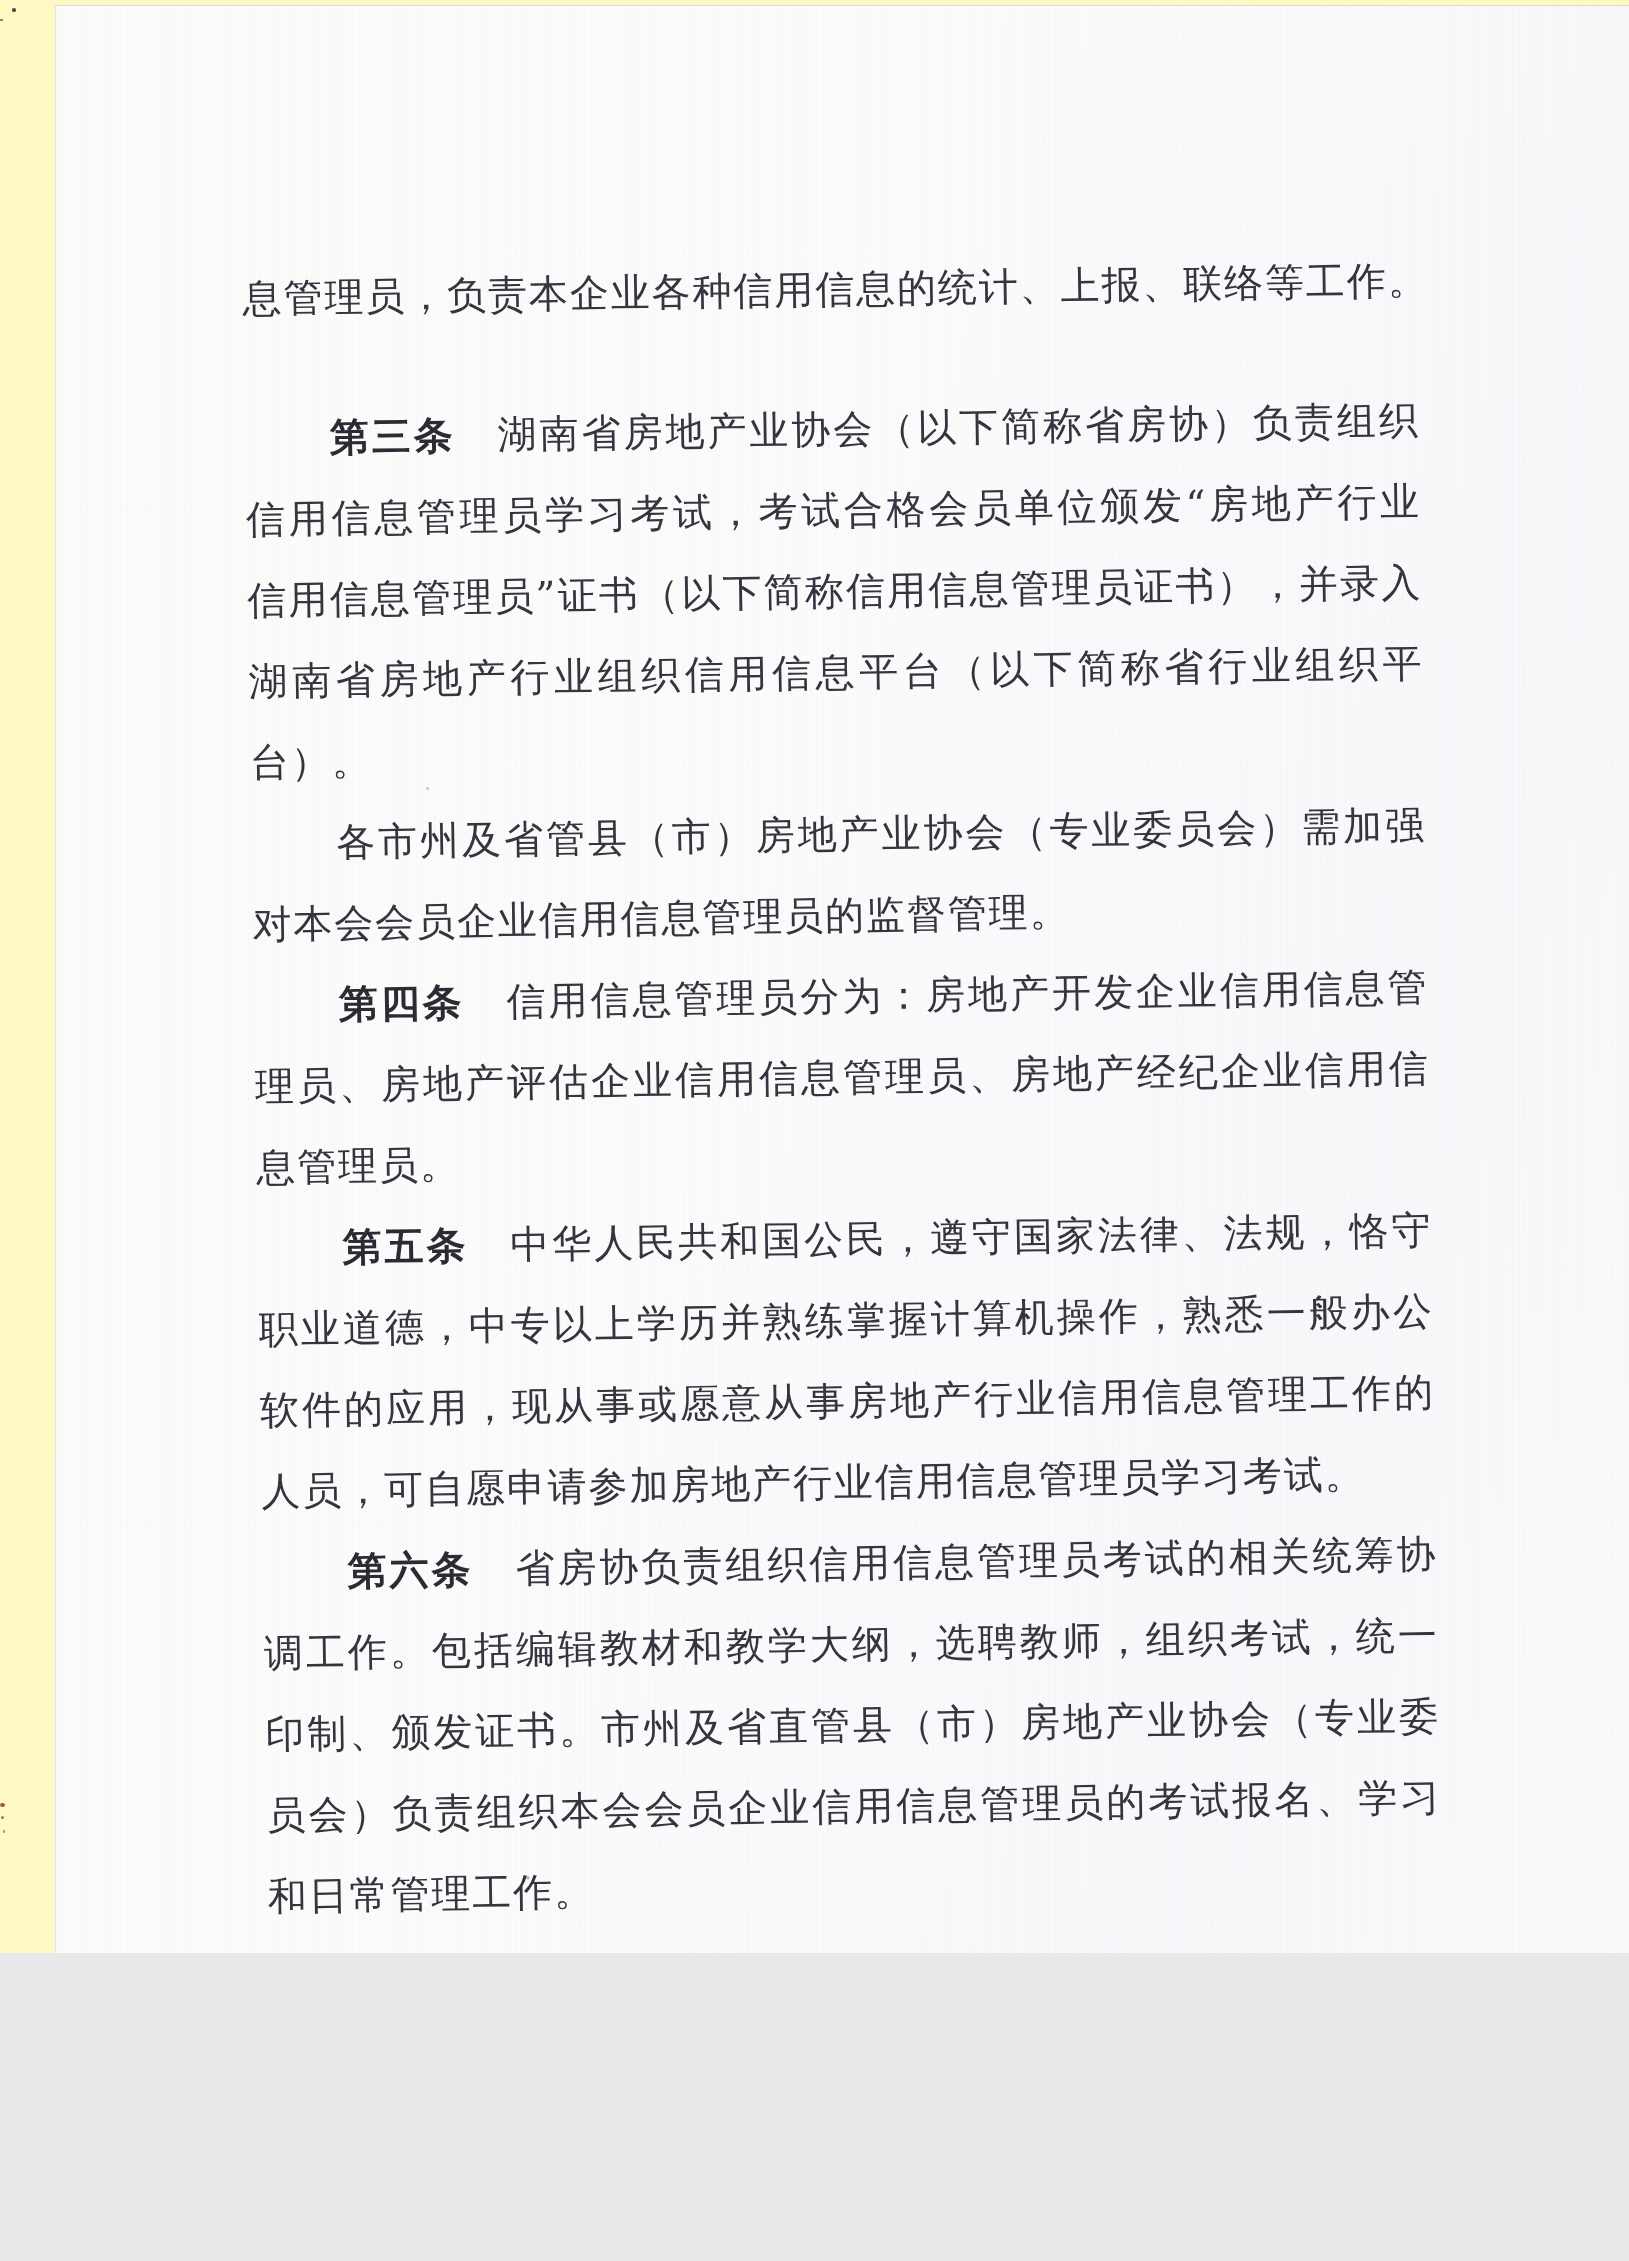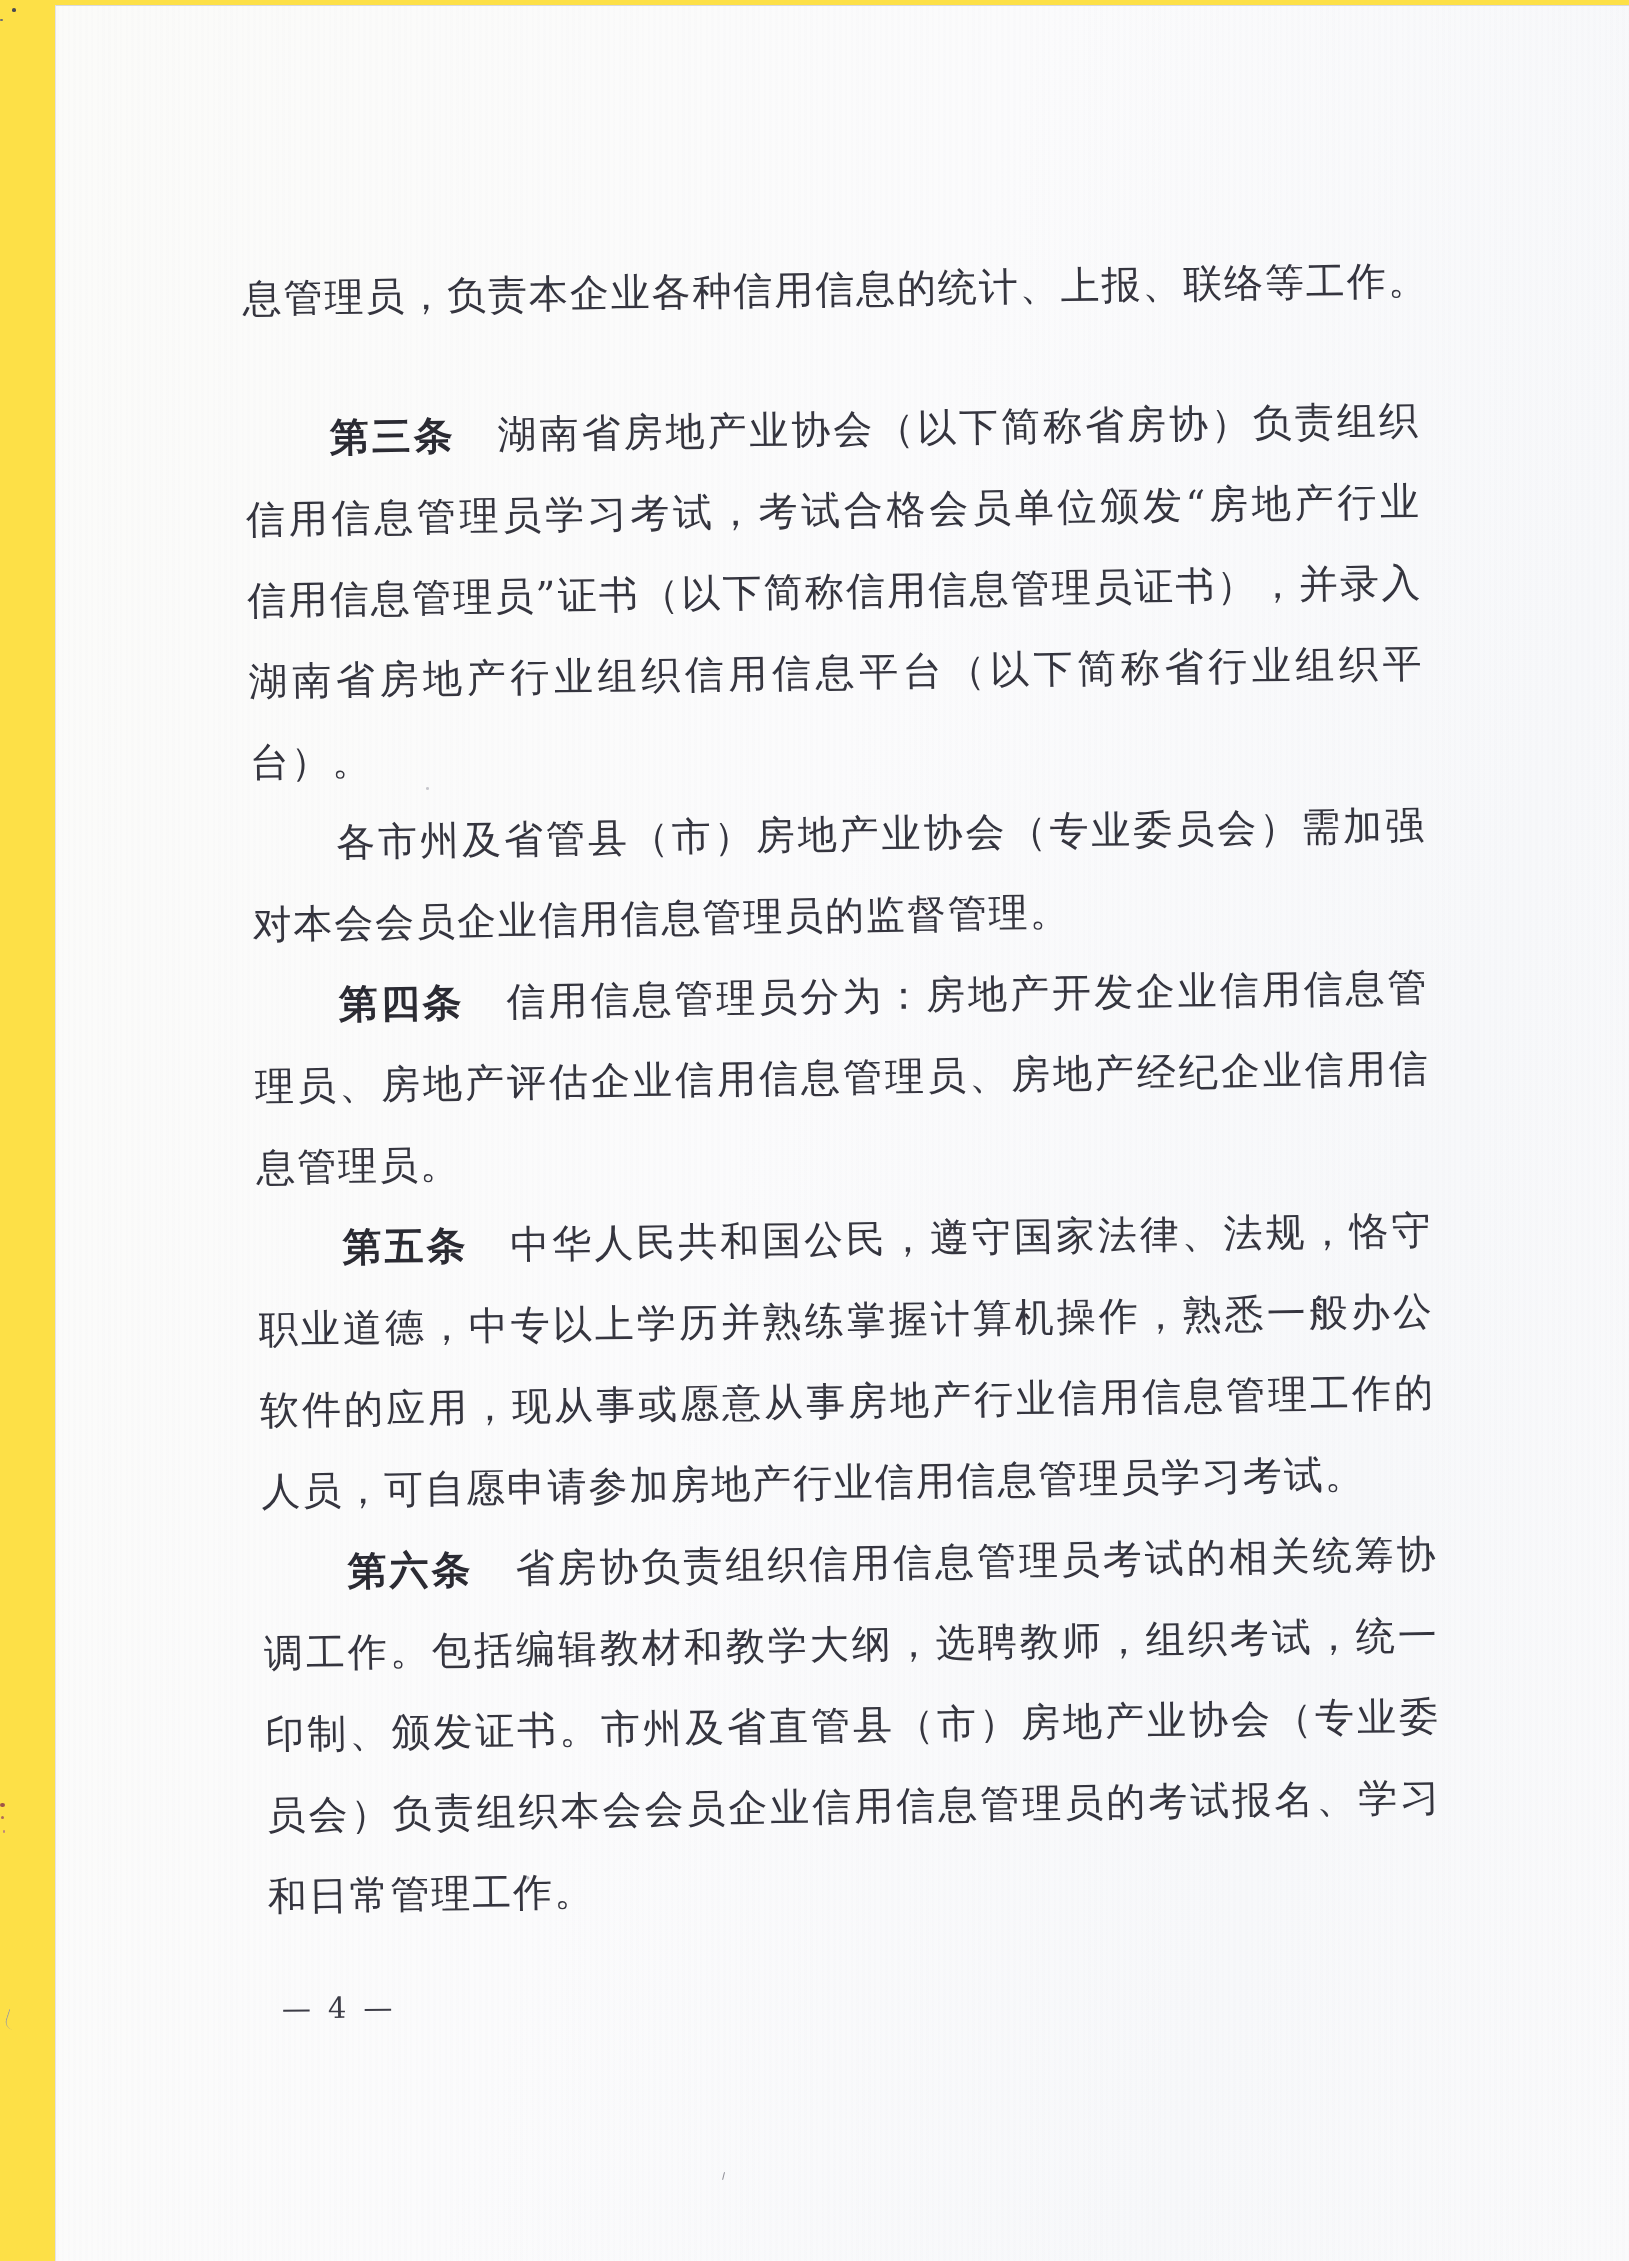--- a/index.html
+++ b/index.html
@@ -1,22 +1,22 @@
 <!DOCTYPE html>
 <html style="font-size:10.3px"><head>
 <meta charset="utf-8">
 <style>
   * { margin: 0; padding: 0; box-sizing: border-box; }
   html, body { background: #e8e8ea; }
   .canvas {
     position: relative;
     width: 1630px;
-    height: 2261px;
+    height: 1953px;
     overflow: hidden;
-    background: #fde047; 
+    background: #fef9c3; 
     font-family: "DejaVu Serif", "Liberation Serif", serif;
   }
   
   .paper {
     position: absolute;
     left: 55px;
     top: 5.2px;
     right: 0;
     bottom: 0;
     background:

